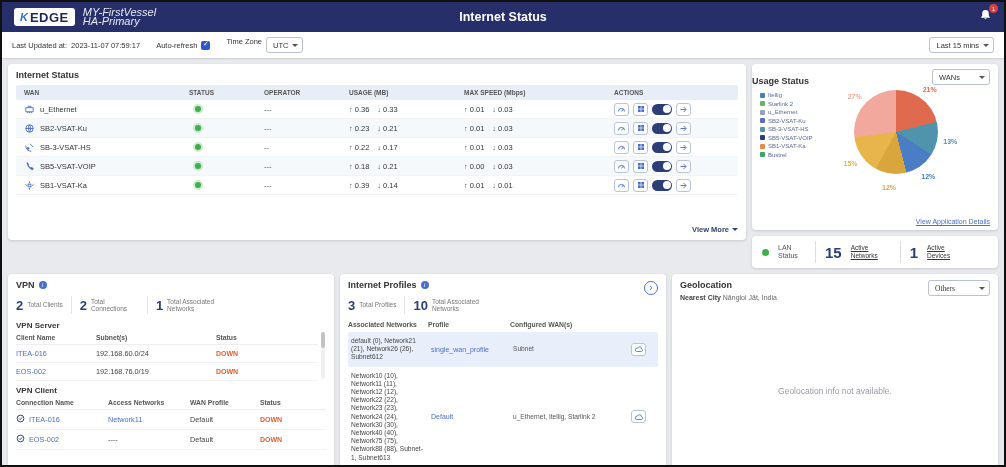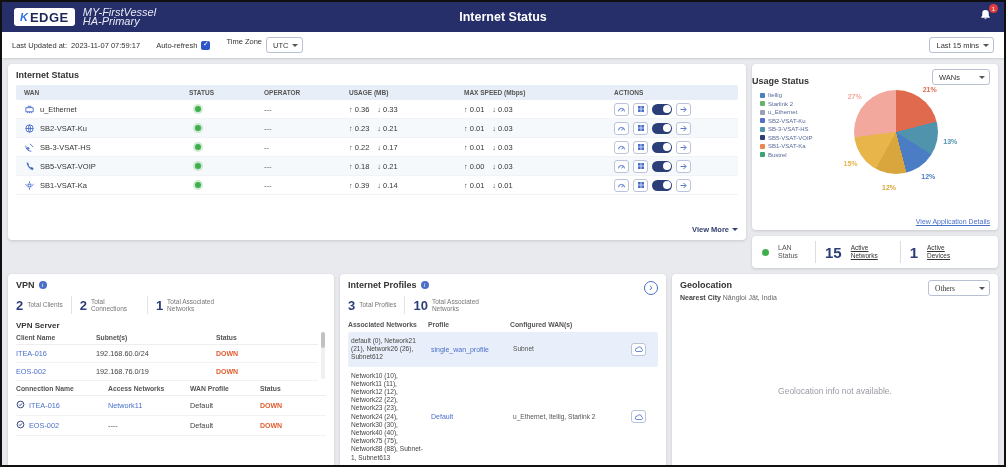--- a/index.html
+++ b/index.html
@@ -480,20 +480,21 @@
         </div>
         <div class="vs-grid t-row">
           <span class="link">EOS-002</span>
           <span>192.168.76.0/19</span>
           <span class="down">DOWN</span>
         </div>
         <span class="sb-track"></span>
         <span class="sb-thumb"></span>
       </div>
 
+      <span class="sub-title">VPN Client</span>
       <div>
         <div class="vc-grid t-head">
           <span>Connection Name</span>
           <span>Access Networks</span>
           <span>WAN Profile</span>
           <span>Status</span>
         </div>
         <div class="vc-grid t-row">
           <span class="conn-name">
               <span><svg width="9" height="9" viewBox="0 0 24 24">

